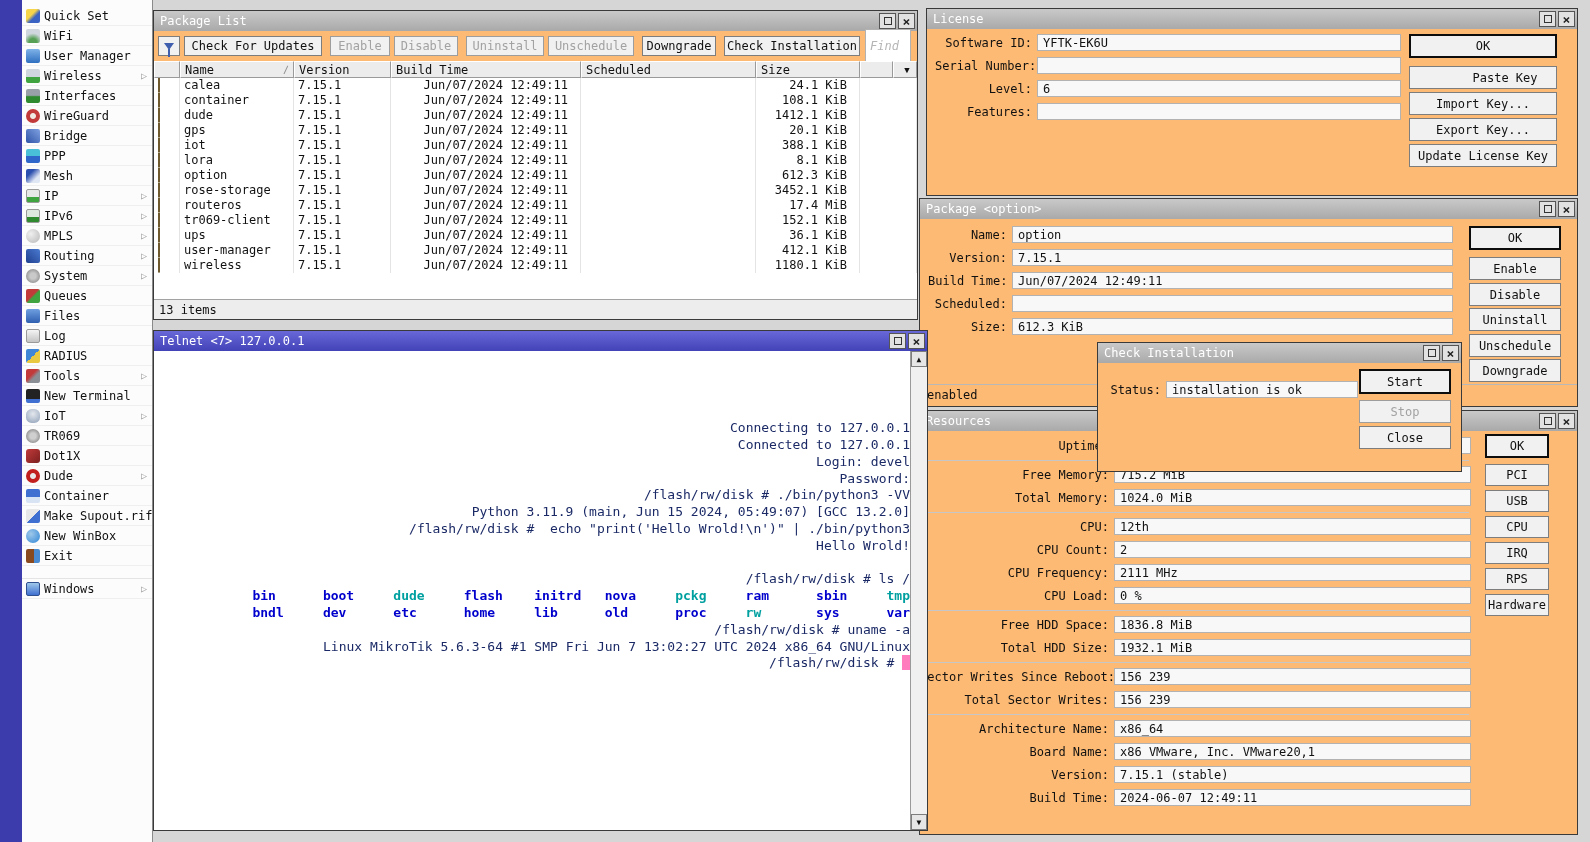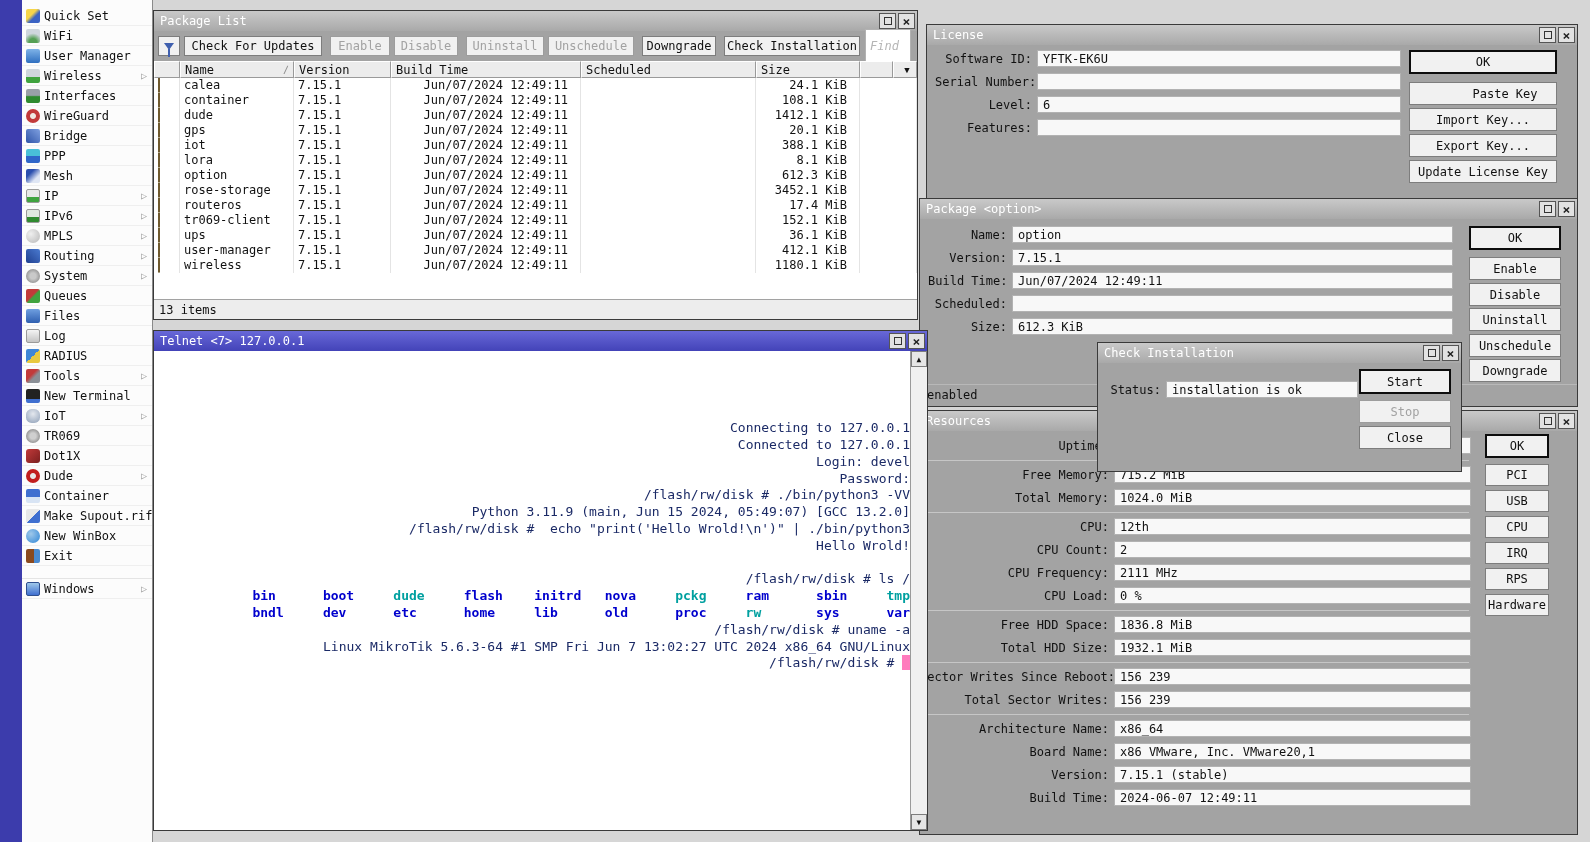--- a/index.html
+++ b/index.html
@@ -43,21 +43,21 @@
   [data-name="tr069-icon"]       {background:radial-gradient(circle,#cfcfcf 30%,#8a8a8a 80%);border-radius:50%;}
   [data-name="dot1x-icon"]       {background:linear-gradient(135deg,#c23a3a,#7a1f1f);border-radius:3px;}
   [data-name="dude-icon"]        {background:radial-gradient(circle,#e8e8e8 25%,#c21f1f 35%);border-radius:50%;}
   [data-name="container-icon"]   {background:linear-gradient(180deg,#3f6fd0 60%,#d8e4f4 60%);}
   [data-name="supout-icon"]      {background:linear-gradient(135deg,#e8e8e8 50%,#3f6fd0 50%);}
   [data-name="winbox-icon"]      {background:radial-gradient(circle at 35% 35%,#9fc8ea,#2f86d6);border-radius:50%;}
   [data-name="exit-icon"]        {background:linear-gradient(90deg,#8a4a1f 55%,#4a8ad0 55%);}
   [data-name="windows-icon"]     {background:linear-gradient(180deg,#9fc8ea,#3f6fd0);border:1px solid #2f4f8f;}
 
   
-  .win { position:absolute; background:#a3a3a3; border:1px solid #3a3a3a; }
+  .win { position:absolute; background:#fdba74; border:1px solid #3a3a3a; }
   .titlebar { height:20px; display:flex; align-items:center; padding:0 2px 0 6px;
     background:linear-gradient(180deg,#c9c9c9,#a9a9a9); color:#fff; white-space:nowrap; overflow:hidden; }
   .win.active .titlebar { background:linear-gradient(180deg,#6868d8,#4343b8); }
   .tbtn { width:17px; height:16px; margin-left:2px; background:#e2e2e2; border:1px solid #555;
     display:flex; align-items:center; justify-content:center; color:#222; flex:0 0 17px; }
   .tbtn .sq { width:8px; height:8px; border:1.5px solid #333; background:transparent; }
   .tbtn.close { font-size:13px; font-weight:bold; line-height:1; }
   .tb-title { flex:1 1 auto; overflow:hidden; }
 
   .btn { position:absolute; background:#f1f1f1; border:1px solid #7d7d7d; display:flex; align-items:center;
@@ -107,21 +107,21 @@
   .tline { white-space:pre; height:16.8px; line-height:16.8px;text-align:right; }
   .tline .dir-blue { color:#0000cd; font-weight:bold; }
   .tline .dir-cyan { color:#00a0a0; font-weight:bold; }
   .tline .cursor { background:#ff7bbd; color:#ff7bbd; }
   .vscroll { position:absolute; top:20px; right:0; bottom:0; width:17px; background:#f0f0f0; border-left:1px solid #9a9a9a; }
   .sarrow { position:absolute; left:0; width:16px; height:16px; background:#e6e6e6; border:1px solid #7d7d7d;
     display:flex; align-items:center; justify-content:center; font-size:8px; color:#111; }
   .sarrow.up { top:0; } .sarrow.down { bottom:0; }
 
   
-  #win-license { left:926px; top:24px; width:652px; height:188px; z-index:1; }
+  #win-license { left:926px; top:8px; width:652px; height:188px; z-index:1; }
   #win-license .body { position:relative; padding:5px 176px 0 8px; height:167px; }
   #win-license .flabel { width:102px; }
   #win-license .btn { width:148px; height:23px; right:20px; }
 
   #win-package { left:919px; top:198px; width:659px; height:209px; z-index:2; }
   #win-package .body { position:relative; padding:7px 124px 0 8px; height:188px; }
   #win-package .flabel { width:84px; }
   #win-package .btn { width:92px; height:23px; right:16px; }
   #win-package .pstatus { position:absolute; left:0; right:0; top:165px; border-top:1px solid #b8b8b8;
     padding:3px 0 0 7px; }

